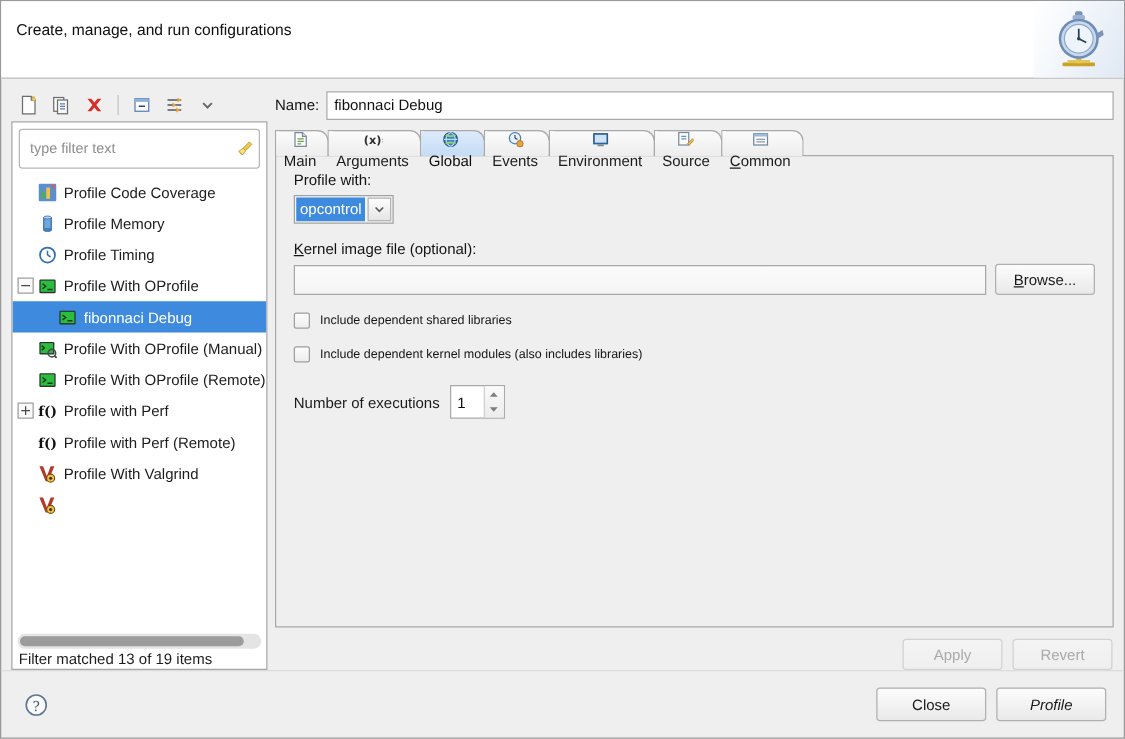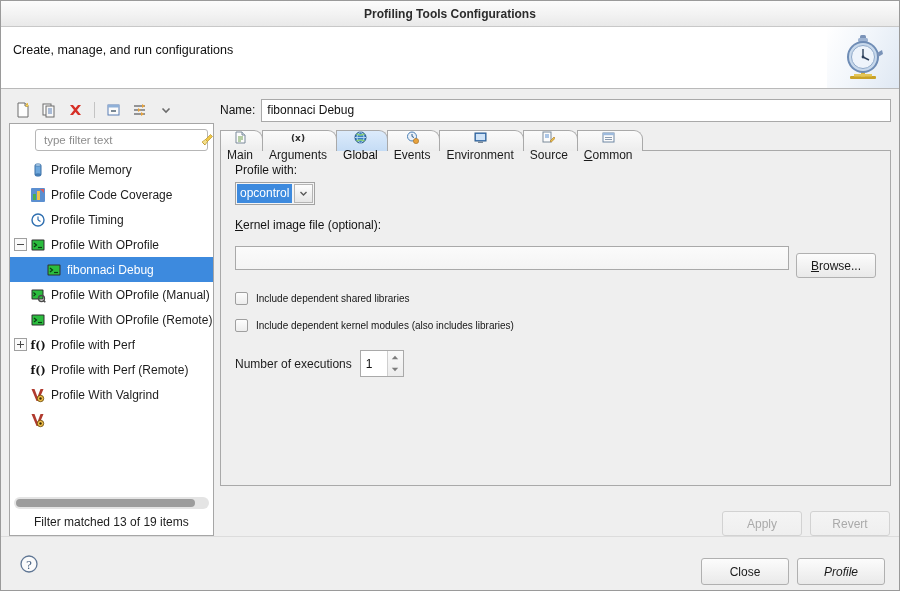--- a/index.html
+++ b/index.html
@@ -57,22 +57,22 @@
     width:24px; height:22px; display:flex; align-items:center; justify-content:center;
     border:1px solid transparent; border-radius:2px;
   }
   .tb-sep { width:1px; height:16px; background:#c4c4c4; margin:0 5px; }
   .treebox {
     flex:1 1 auto; border:1px solid #a6a6a6; background:#ffffff;
     display:flex; flex-direction:column; min-height:0;
   }
   .filter-wrap { padding:5px 5px 4px 5px; }
   .filter-field {
-    height:22px; border:1px solid #b6b6b6; border-radius:3px; background:#fff;
-    display:flex; align-items:center; padding:0 4px 0 6px;margin-left:20px;
+    height:32px; border:1px solid #b6b6b6; border-radius:3px; background:#fff;
+    display:flex; align-items:center; padding:0 4px 0 6px;
   }
   .filter-field input {
     border:0; outline:0; flex:1 1 auto; font-family:inherit; font-size:11.5px;
     color:#333; background:transparent;
   }
   .filter-field input::placeholder { color:#8d8d8d; }
   .tree {
     flex:1 1 auto; overflow:hidden; position:relative; padding-top:2px;
   }
   .tnode {
@@ -95,21 +95,21 @@
   .ticon { width:16px; height:16px; flex:0 0 16px; margin-right:5px; position:relative; }
   .tlabel { overflow:hidden; text-overflow:ellipsis; }
   .hscroll {
     height:12px; margin:2px 4px 0 4px; background:#e4e4e4; border-radius:6px; position:relative;
   }
   .hscroll-thumb {
     position:absolute; left:2px; top:2px; height:8px; width:92%;
     background:#9c9c9c; border-radius:4px;
   }
   .filter-status {
-    height:26px; display:flex; align-items:center; padding:0 5px; font-size:12px; color:#1d1d1d;margin-left:19px;
+    height:16px; display:flex; align-items:center; padding:0 5px; font-size:12px; color:#1d1d1d;
   }
   
   .right { flex:1 1 auto; display:flex; flex-direction:column; min-width:0; }
   .namerow { display:flex; align-items:center; gap:6px; height:26px; margin-bottom:7px; }
   .namerow label { font-size:12px; color:#111; }
   .name-input {
     flex:1 1 auto; height:23px; border:1px solid #a9a9a9; background:#fff;
     font-family:inherit; font-size:12px; padding:0 5px; color:#111; outline:none;
   }
   .tabs { display:flex; align-items:flex-end; height:21px; position:relative; z-index:2; }
@@ -148,21 +148,21 @@
   .row-browse { display:flex; align-items:center; gap:7px; }
   .txt-input {
     flex:1 1 auto; height:24px; border:1px solid #a9a9a9;
     background:linear-gradient(to bottom,#fbfbfb,#f4f4f4);
     font-family:inherit; font-size:12px; padding:0 5px; outline:none; color:#111;
   }
   .btn {
     height:25px; min-width:80px; padding:0 12px;
     border:1px solid #b0b0b0; border-radius:3px;
     background:linear-gradient(to bottom,#fcfcfc,#e9e9e9);
-    font-family:inherit; font-size:12px; color:#1a1a1a;margin-top:16px;
+    font-family:inherit; font-size:12px; color:#1a1a1a;
   }
   .btn.disabled { color:#aaaaaa; border-color:#d2d2d2;
     background:linear-gradient(to bottom,#f4f4f4,#efefef); }
   .chkrow { display:flex; align-items:center; gap:8px; margin-top:14px; }
   .chk {
     width:13px; height:13px; flex:0 0 13px; border:1px solid #9f9f9f;
     background:linear-gradient(to bottom,#fdfdfd,#ededed); border-radius:2px;
   }
   .chkrow span { font-size:10px; color:#151515; }
   .execrow { display:flex; align-items:center; gap:8px; margin-top:18px; }
@@ -190,23 +190,20 @@
   }
   .footer .spacer { flex:1 1 auto; }
   .footer .btn { min-width:88px; height:27px; }
   svg { display:block; }
 </style>
 </head>
 <body>
 
 <div class="dialog">
 
-  <div class="titlebar">
-    <span>Profiling Tools Configurations</span>
-  </div>
 
   <div class="header">
     <div class="header-title">Create, manage, and run configurations</div>
     <div class="header-icon">
       <svg width="54" height="52" viewBox="0 0 54 52">
         <rect x="14" y="44" width="26" height="3" rx="1" fill="#c9a227"></rect>
         <rect x="25" y="36" width="4" height="9" fill="#d9b53c"></rect>
         <rect x="18" y="42" width="18" height="2.5" fill="#e3c65a"></rect>
         <rect x="24" y="3" width="6" height="5" rx="1.5" fill="#7a93b8"></rect>
         <rect x="22" y="6" width="10" height="4" rx="1.5" fill="#9db3d2"></rect>
@@ -287,39 +284,39 @@
             </span>
           </div>
         </div>
 
         <div class="tree">
 
           <div class="tnode">
             <div class="twist-pad"></div>
             <span class="ticon">
               <svg width="16" height="16" viewBox="0 0 16 16">
-                <rect x="5" y="3" width="6" height="10" rx="0.5" fill="#6fa8dc" stroke="#3a6ea5"></rect>
-                <ellipse cx="8" cy="3" rx="3" ry="1.2" fill="#bcd8f0" stroke="#3a6ea5" stroke-width="0.7"></ellipse>
-                <ellipse cx="8" cy="13" rx="3" ry="1.2" fill="#4a82bb" stroke="#3a6ea5" stroke-width="0.7"></ellipse>
-              </svg>
-            </span>
-            <span class="tlabel">Profile Memory</span>
-          </div>
-
-          <div class="tnode">
-            <div class="twist-pad"></div>
-            <span class="ticon">
-              <svg width="16" height="16" viewBox="0 0 16 16">
                 <rect x="1" y="1" width="14" height="14" rx="1" fill="#5b8fd0"></rect>
                 <rect x="3" y="7" width="3" height="6" fill="#4caf50"></rect>
                 <rect x="7" y="4" width="3" height="9" fill="#f2c14a"></rect>
                 <path d="M10 2 l4 0 l0 4 z" fill="#d85c5c"></path>
               </svg>
             </span>
             <span class="tlabel">Profile Code Coverage</span>
+          </div>
+
+          <div class="tnode">
+            <div class="twist-pad"></div>
+            <span class="ticon">
+              <svg width="16" height="16" viewBox="0 0 16 16">
+                <rect x="5" y="3" width="6" height="10" rx="0.5" fill="#6fa8dc" stroke="#3a6ea5"></rect>
+                <ellipse cx="8" cy="3" rx="3" ry="1.2" fill="#bcd8f0" stroke="#3a6ea5" stroke-width="0.7"></ellipse>
+                <ellipse cx="8" cy="13" rx="3" ry="1.2" fill="#4a82bb" stroke="#3a6ea5" stroke-width="0.7"></ellipse>
+              </svg>
+            </span>
+            <span class="tlabel">Profile Memory</span>
           </div>
 
           <div class="tnode">
             <div class="twist-pad"></div>
             <span class="ticon">
               <svg width="16" height="16" viewBox="0 0 16 16">
                 <circle cx="8" cy="8" r="6" fill="#ffffff" stroke="#2f6fb0" stroke-width="1.4"></circle>
                 <line x1="8" y1="8" x2="8" y2="4.5" stroke="#2f6fb0" stroke-width="1.2"></line>
                 <line x1="8" y1="8" x2="10.5" y2="9.5" stroke="#2f6fb0" stroke-width="1.2"></line>
               </svg>

